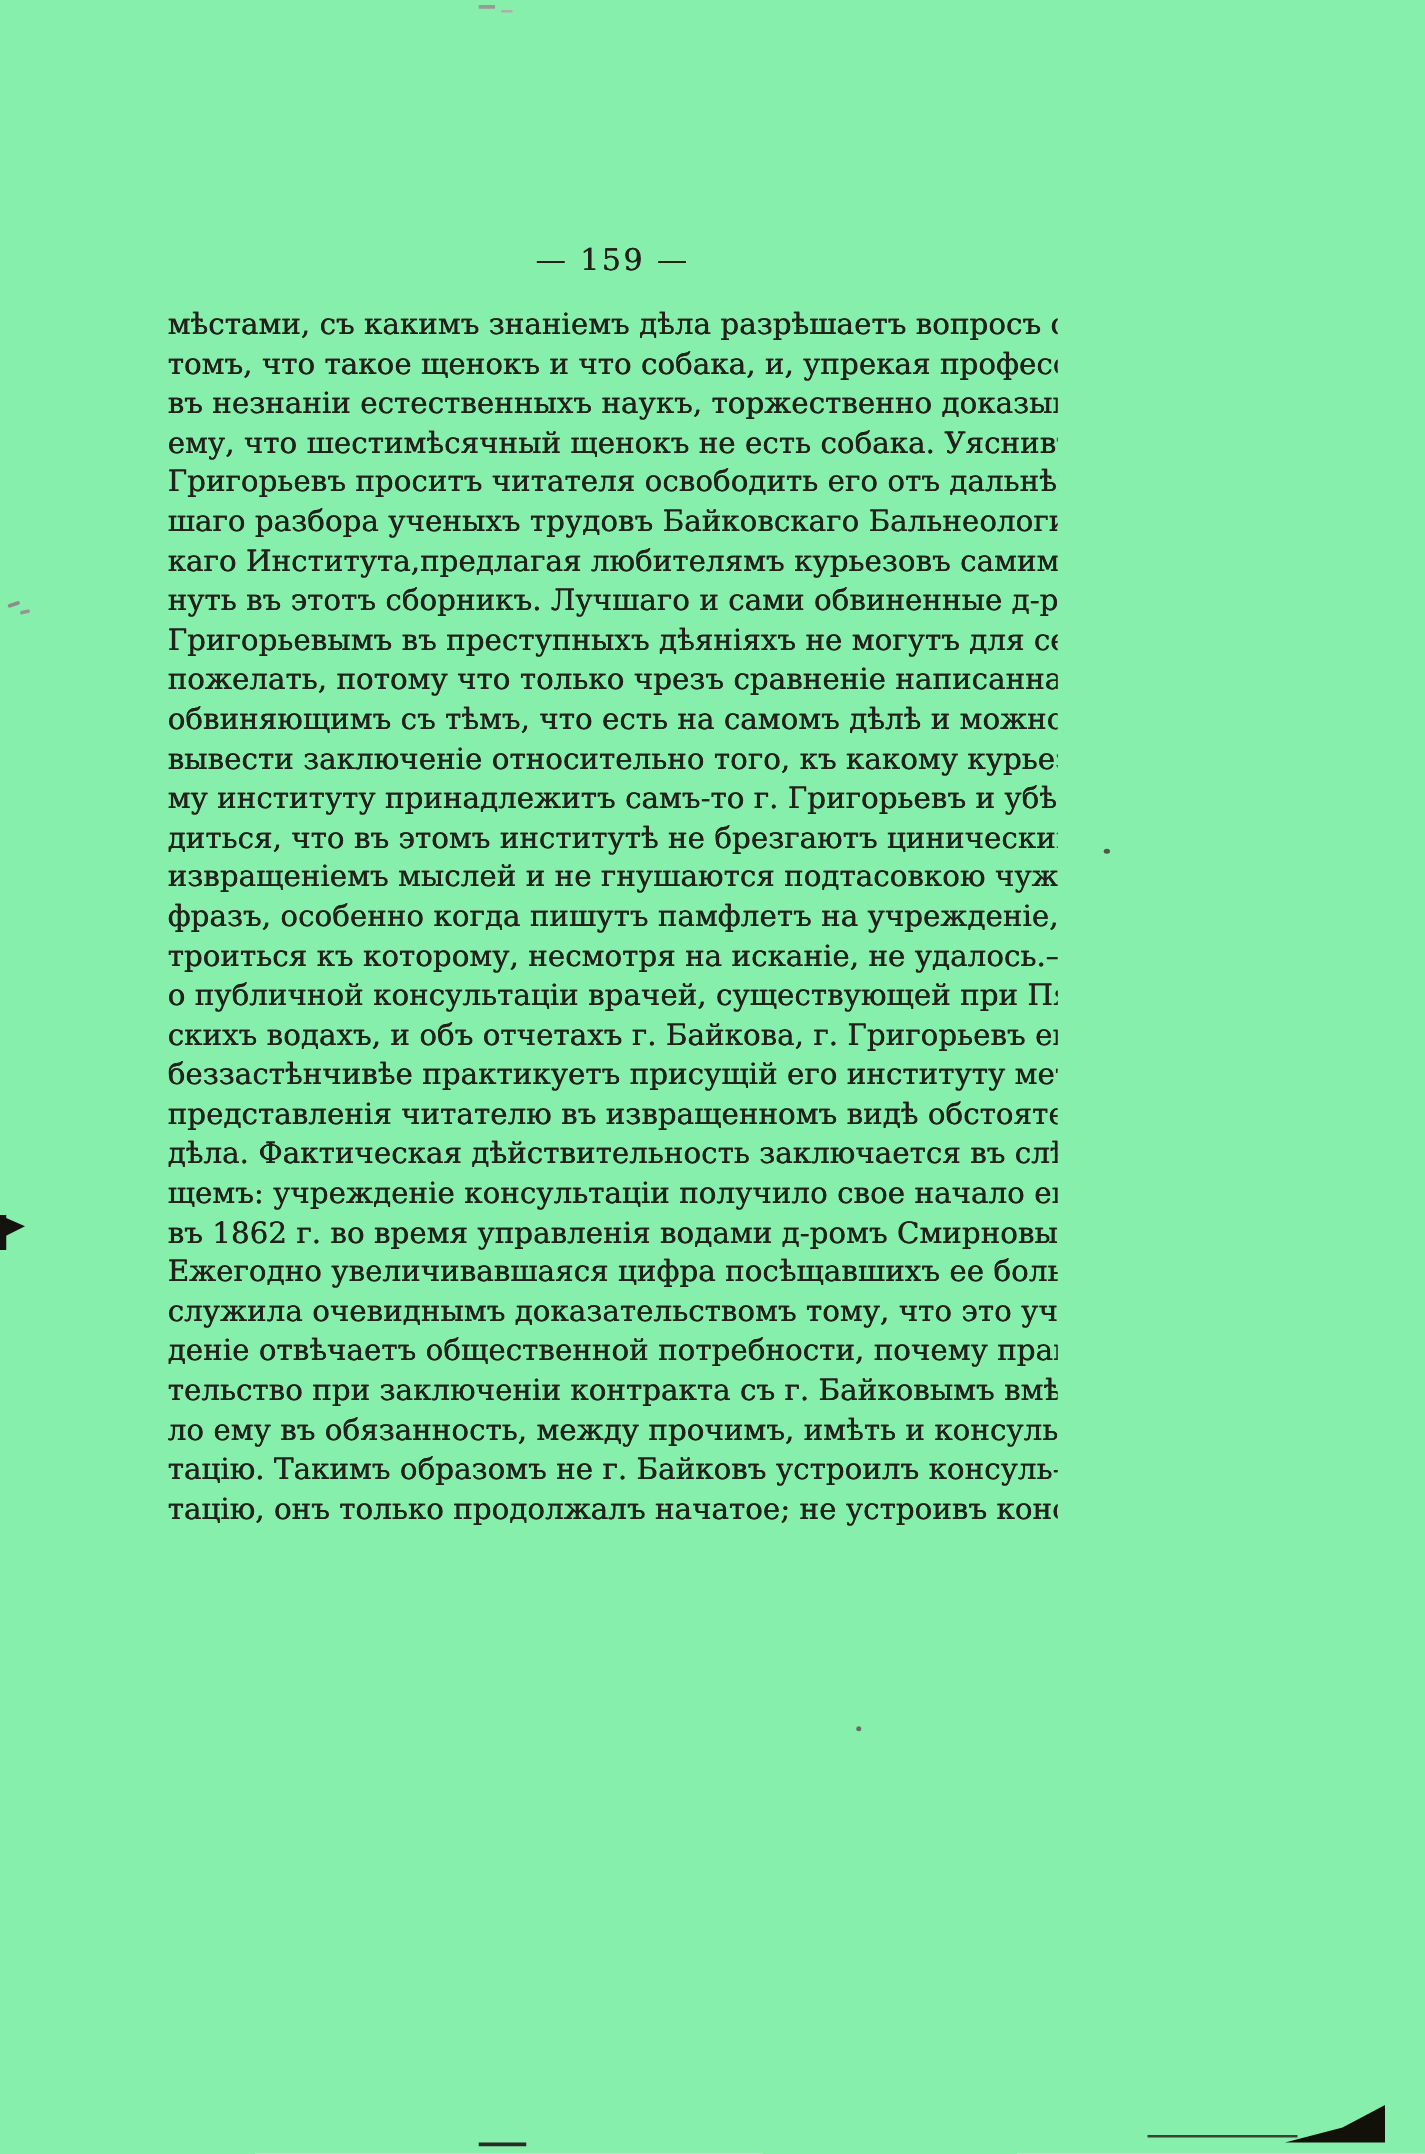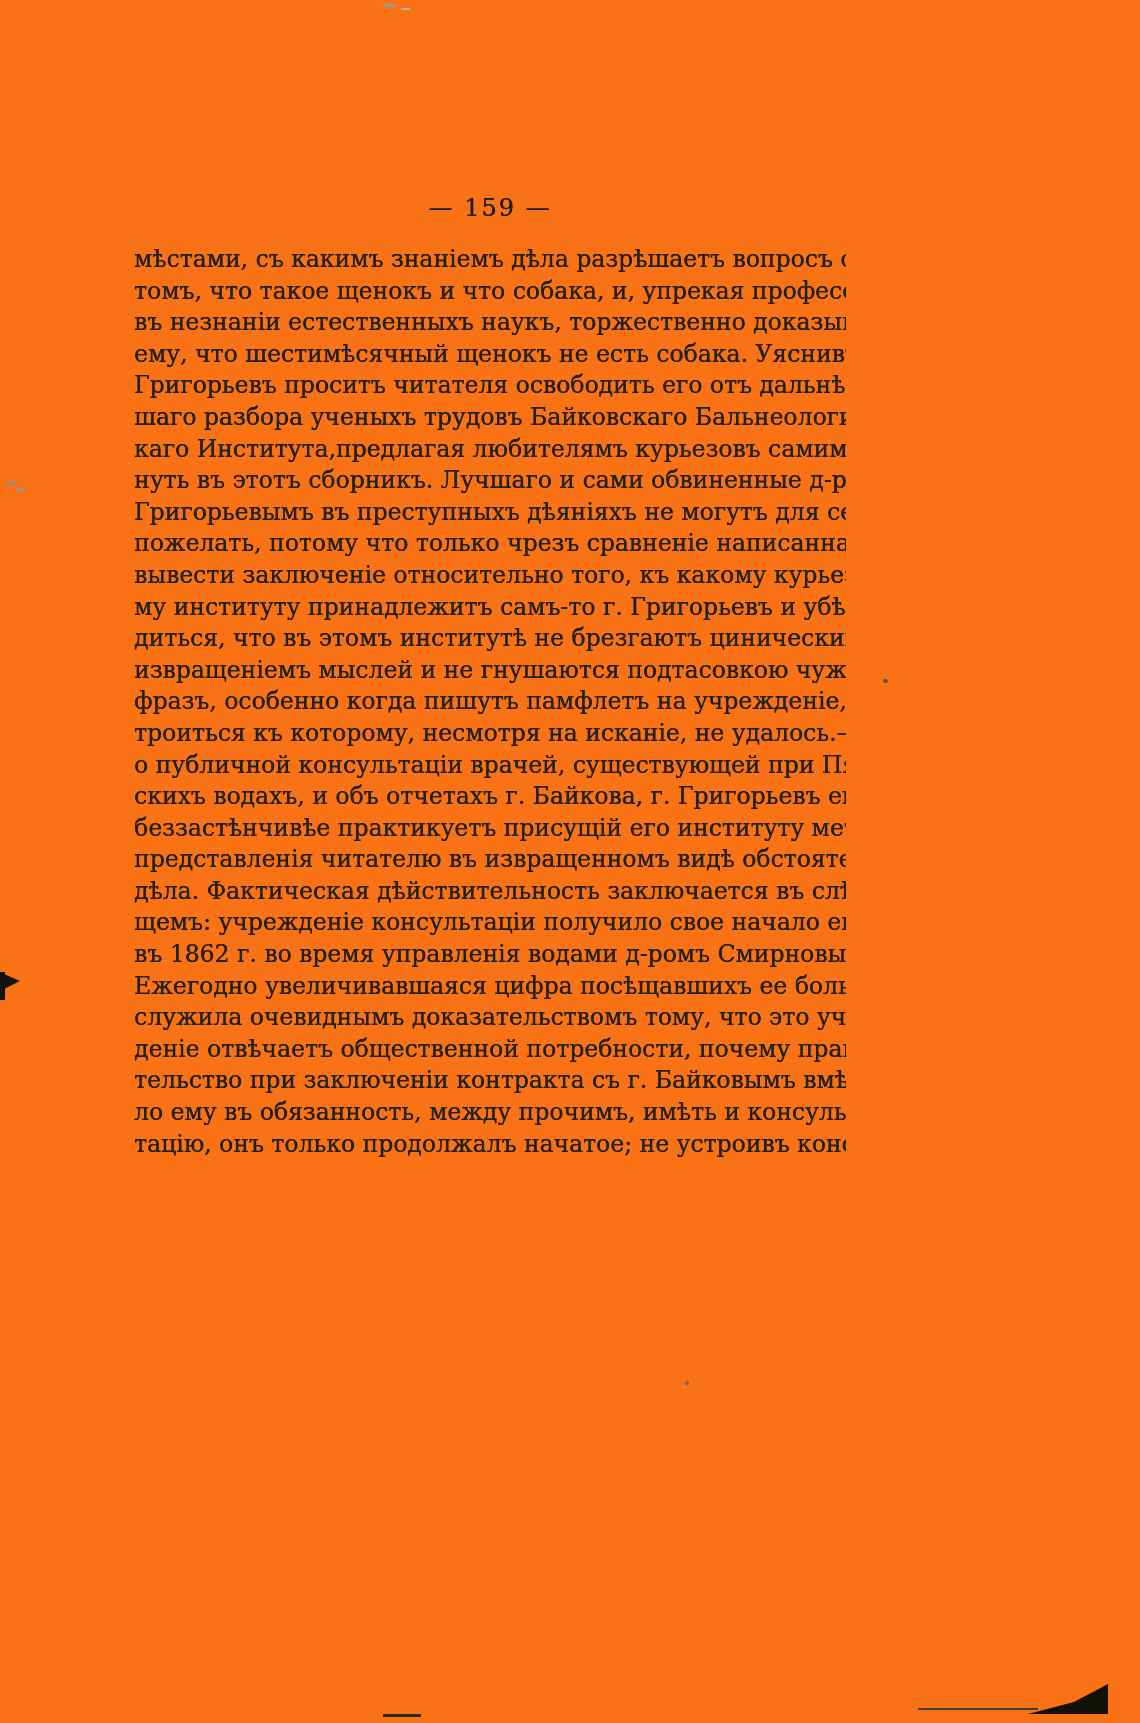--- a/index.html
+++ b/index.html
@@ -5,21 +5,21 @@
   html, body {
     margin: 0;
     padding: 0;
     background: #e8e8e4;
   }
   .scan-page {
     position: relative;
     width: 1140px;
     height: 1723px;
     margin: 0 auto;
-    background: #f97316;
+    background: #86efac;
     overflow: hidden;
     font-family: "DejaVu Serif", serif;
     color: #211f1a;
   }
   .page-number {
     position: absolute;
     top: 194px;
     left: 134px;
     width: 712px;
     text-align: center;
@@ -69,38 +69,40 @@
       <div class="line">мѣстами, съ какимъ знаніемъ дѣла разрѣшаетъ вопросъ о</div>
       <div class="line">томъ, что такое щенокъ и что собака, и, упрекая профессора</div>
       <div class="line">въ незнаніи естественныхъ наукъ, торжественно доказываетъ</div>
       <div class="line">ему, что шестимѣсячный щенокъ не есть собака. Уяснивъ</div>
       <div class="line">Григорьевъ проситъ читателя освободить его отъ дальнѣй-</div>
       <div class="line">шаго разбора ученыхъ трудовъ Байковскаго Бальнеологичес-</div>
       <div class="line">каго Института,предлагая любителямъ курьезовъ самимъ загля-</div>
       <div class="line">нуть въ этотъ сборникъ. Лучшаго и сами обвиненные д-ромъ</div>
       <div class="line">Григорьевымъ въ преступныхъ дѣяніяхъ не могутъ для себя</div>
       <div class="line">пожелать, потому что только чрезъ сравненіе написаннаго</div>
+      <div class="line">обвиняющимъ съ тѣмъ, что есть на самомъ дѣлѣ и можно</div>
       <div class="line">вывести заключеніе относительно того, къ какому курьезно-</div>
       <div class="line">му институту принадлежитъ самъ-то г. Григорьевъ и убѣ-</div>
       <div class="line">диться, что въ этомъ институтѣ не брезгаютъ циническимъ</div>
       <div class="line">извращеніемъ мыслей и не гнушаются подтасовкою чужихъ</div>
       <div class="line">фразъ, особенно когда пишутъ памфлетъ на учрежденіе, прис-</div>
       <div class="line">троиться къ которому, несмотря на исканіе, не удалось.—Говоря</div>
       <div class="line">о публичной консультаціи врачей, существующей при Пятигор-</div>
       <div class="line">скихъ водахъ, и объ отчетахъ г. Байкова, г. Григорьевъ еще</div>
       <div class="line">беззастѣнчивѣе практикуетъ присущій его институту методъ</div>
       <div class="line">представленія читателю въ извращенномъ видѣ обстоятельствъ</div>
       <div class="line">дѣла. Фактическая дѣйствительность заключается въ слѣдую-</div>
       <div class="line">щемъ: учрежденіе консультаціи получило свое начало еще</div>
       <div class="line">въ 1862 г. во время управленія водами д-ромъ Смирновымъ.</div>
       <div class="line">Ежегодно увеличивавшаяся цифра посѣщавшихъ ее больныхъ</div>
       <div class="line">служила очевиднымъ доказательствомъ тому, что это учреж-</div>
       <div class="line">деніе отвѣчаетъ общественной потребности, почему прави-</div>
       <div class="line">тельство при заключеніи контракта съ г. Байковымъ вмѣни-</div>
       <div class="line">ло ему въ обязанность, между прочимъ, имѣть и консуль-</div>
+      <div class="line">тацію. Такимъ образомъ не г. Байковъ устроилъ консуль-</div>
       <div class="line">тацію, онъ только продолжалъ начатое; не устроивъ консуль-</div>
     </div>
 
   <div class="artifact top-dash-1"></div>
   <div class="artifact top-dash-2"></div>
 
   <div class="artifact pencil-mark-1"></div>
   <div class="artifact pencil-mark-2"></div>
 
   <span class="artifact left-flag">

